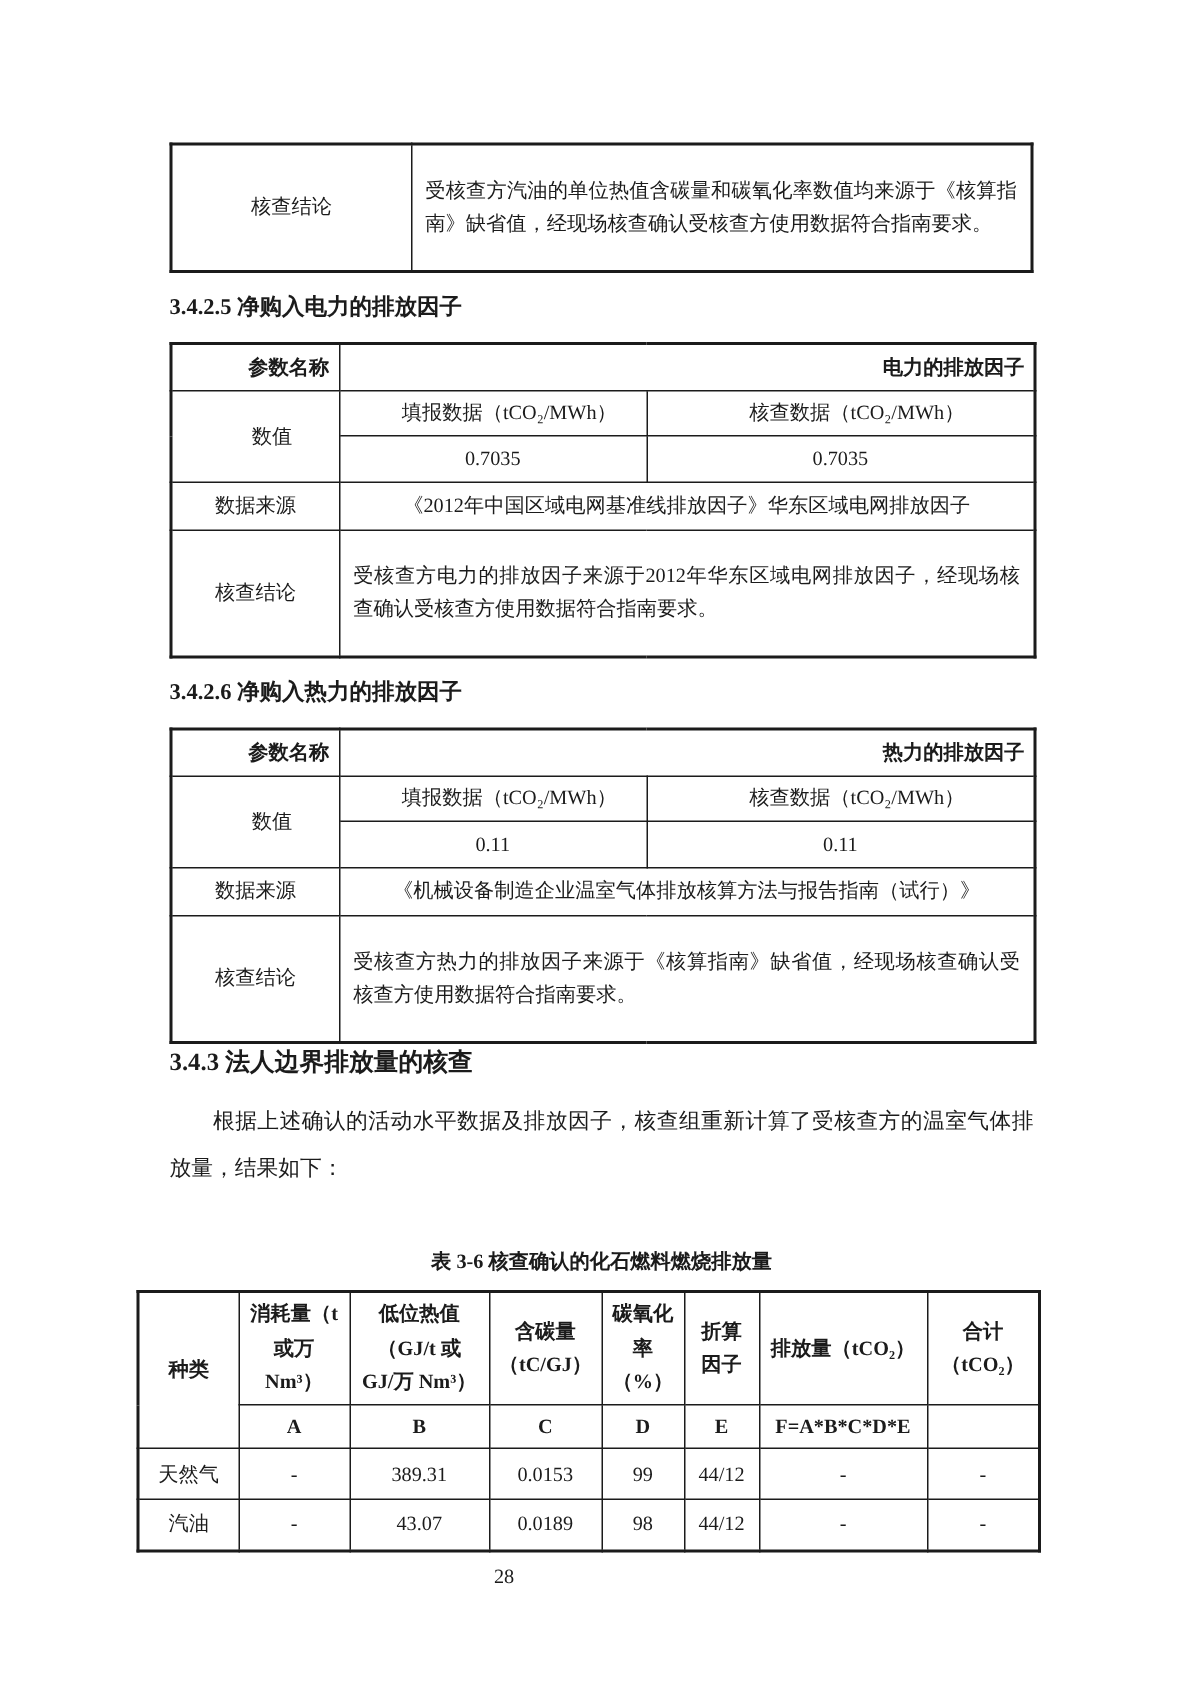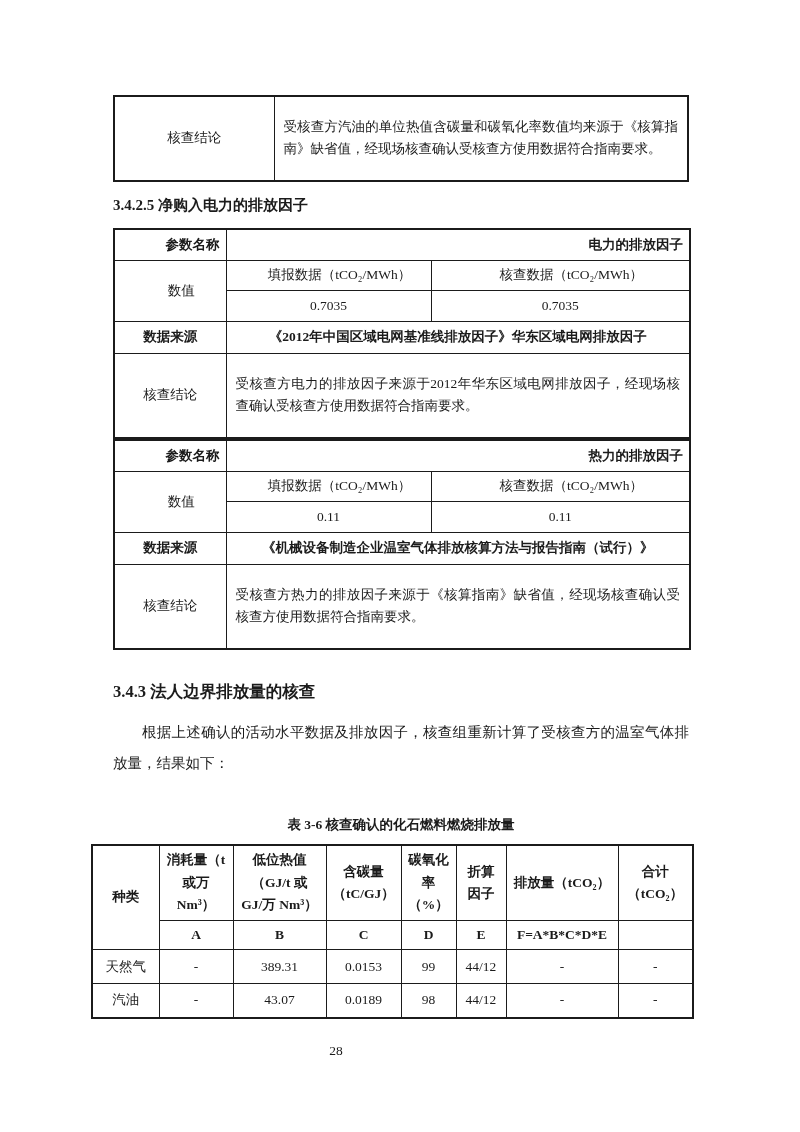--- a/index.html
+++ b/index.html
@@ -23,30 +23,30 @@
   .tbl td.just { text-align:justify; text-align-last:left; padding:19px 9px; }
   .bold { font-weight:bold; }
 
   
   .top-tbl td.lblcell { height:56px; }
 
   
   .param-tbl tr.r1 td { height:32px;text-align:right; }
   .param-tbl tr.r2 td { height:30px;padding-left:28px; }
   .param-tbl tr.r3 td { height:31px; }
-  .param-tbl tr.r4 td { height:32px;font-weight:bold; }
+  .param-tbl tr.r4 td { height:32px; }
   .param-tbl tr.r5 td { height:49px; }
 
   h4.sec {
     font-size:15px; font-weight:bold;
     margin:13px 0 12px 0; line-height:21px;
   }
   h3.sec {
     font-size:16.5px; font-weight:bold;
-    margin:30px 0 0 0; line-height:24px;
+    margin:0 0 0 0; line-height:24px;
   }
   p.body-par {
     font-size:14.5px; line-height:31px;
     text-indent:2em;
     text-align:justify; text-align-last:left;
     margin-top:13px;
   }
 
   .tbl-caption {
     font-size:13.5px; font-weight:bold; text-align:center;
@@ -106,20 +106,21 @@
       <td>数据来源</td>
       <td colspan="2">《2012年中国区域电网基准线排放因子》华东区域电网排放因子</td>
     </tr>
     <tr class="r5">
       <td>核查结论</td>
       <td colspan="2" class="just">受核查方电力的排放因子来源于2012年华东区域电网排放因子，经现场核查确认受核查方使用数据符合指南要求。</td>
     </tr>
   </tbody>
     </table>
 
+  <h4 class="sec">3.4.2.6 净购入热力的排放因子</h4>
 
   <table class="tbl param-tbl">
     <colgroup>
         <col style="width:112px">
         <col style="width:205px">
         <col style="width:259px">
       </colgroup>
     <tbody>
         <tr class="r1">
       <td class="bold">参数名称</td>

